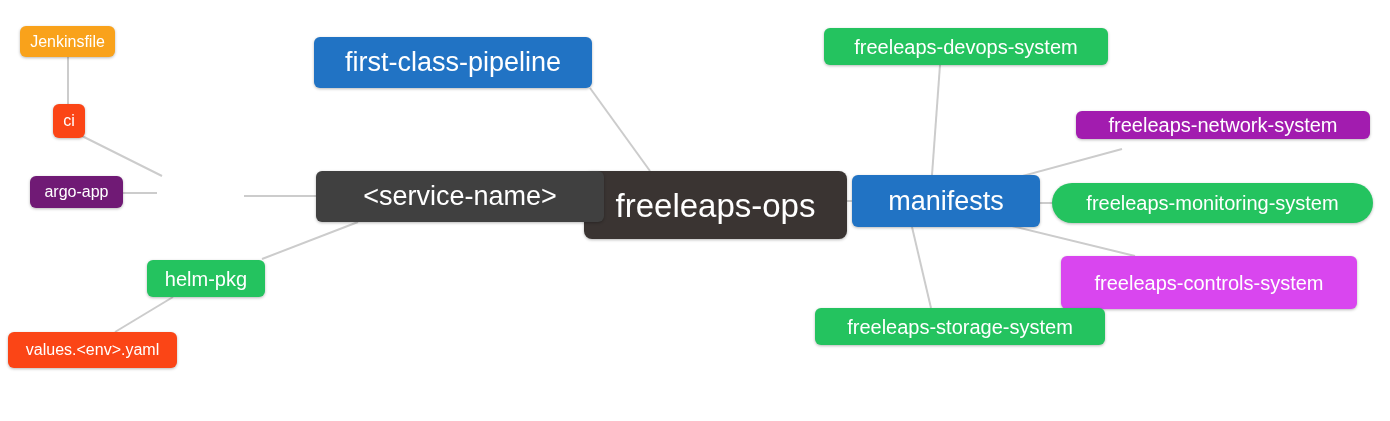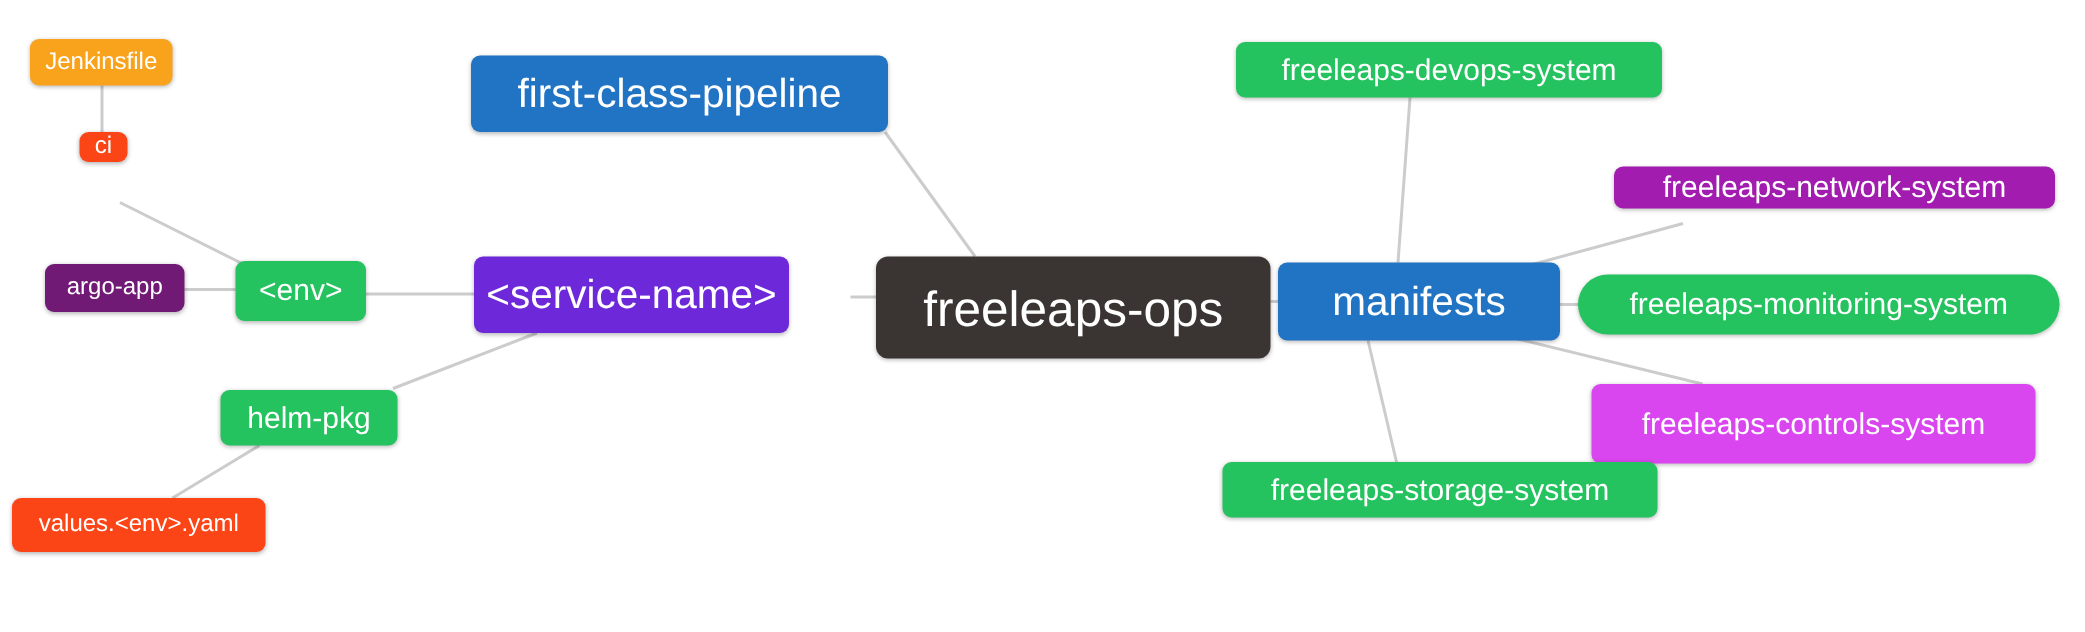--- a/index.html
+++ b/index.html
@@ -65,33 +65,30 @@
       <line x1="1010" y1="203" x2="1052" y2="203" stroke="#CCCCCC"></line>
       <line x1="1008" y1="225" x2="1135" y2="256" stroke="#CCCCCC"></line>
       <line x1="912" y1="227" x2="931" y2="308" stroke="#CCCCCC"></line>
     </svg>
 <div class="node root" style="left: 584px; top: 171px; width: 263px; height: 68px; background: rgb(58, 52, 50);">
       <span style="font-size: 33px;">freeleaps-ops</span>
     </div>
     <div class="node branch" style="left: 314px; top: 37px; width: 278px; height: 51px; background: rgb(33, 115, 196);">
       <span style="font-size: 27px;">first-class-pipeline</span>
     </div>
-    <div class="node branch" style="left: 316px; top: 171px; width: 210px; height: 51px; background: #6d28d9;">
+    <div class="node branch" style="left: 316px; top: 171px; width: 288px; height: 51px; background: #404040;">
       <span style="font-size: 27px;">&lt;service-name&gt;</span>
     </div>
     <div class="node branch" style="left: 852px; top: 175px; width: 188px; height: 52px; background: rgb(33, 115, 196);">
       <span style="font-size: 27px;">manifests</span>
     </div>
-    <div class="node leaf" style="left: 157px; top: 174px; width: 87px; height: 40px; background: rgb(36, 195, 95);">
-      <span style="font-size: 20px;">&lt;env&gt;</span>
-    </div>
     <div class="node leaf" style="left: 147px; top: 260px; width: 118px; height: 37px; background: rgb(36, 195, 95);">
       <span style="font-size: 20px;">helm-pkg</span>
     </div>
-    <div class="node alert" style="left: 53px; top: 88px; width: 32px; height: 20px; background: rgb(251, 69, 22);">
+    <div class="node alert" style="left: 53px; top: 104px; width: 32px; height: 34px; background: rgb(251, 69, 22);">
       <span style="font-size: 16px;">ci</span>
     </div>
     <div class="node alert" style="left: 30px; top: 176px; width: 93px; height: 32px; background: #701a75;">
       <span style="font-size: 16px;">argo-app</span>
     </div>
     <div class="node alert" style="left: 8px; top: 332px; width: 169px; height: 36px; background: rgb(251, 69, 22);">
       <span style="font-size: 16px;">values.&lt;env&gt;.yaml</span>
     </div>
     <div class="node warn" style="left: 20px; top: 26px; width: 95px; height: 31px; background: rgb(249, 162, 27);">
       <span style="font-size: 16px;">Jenkinsfile</span>

